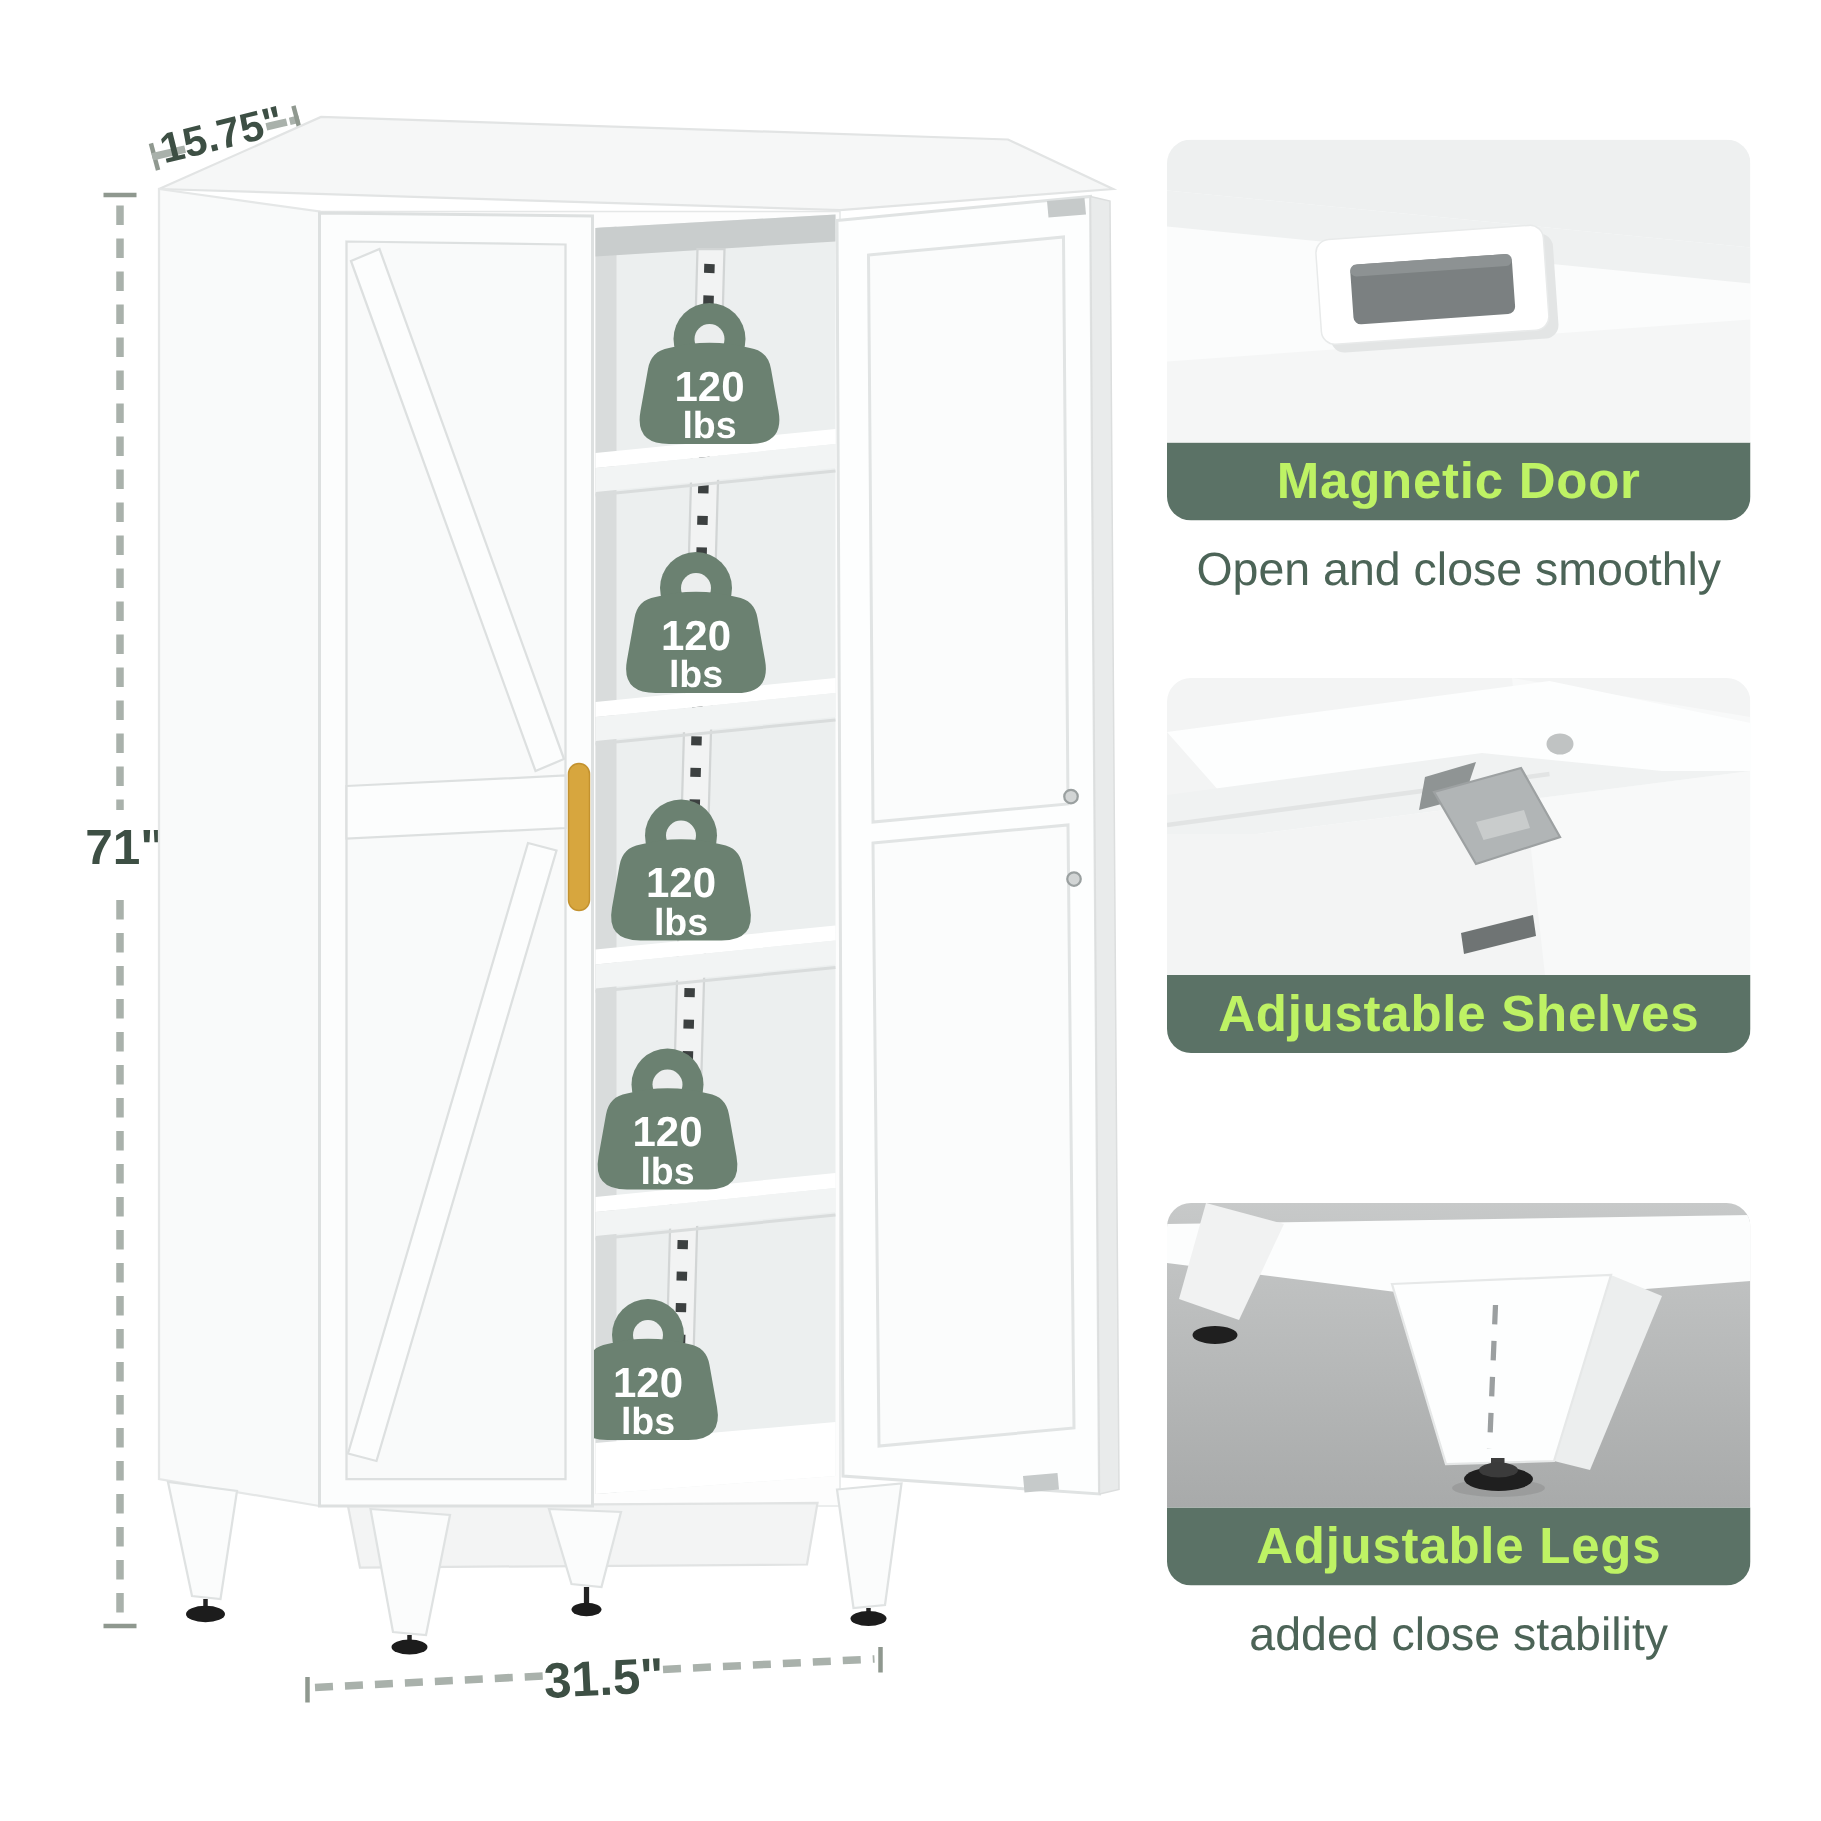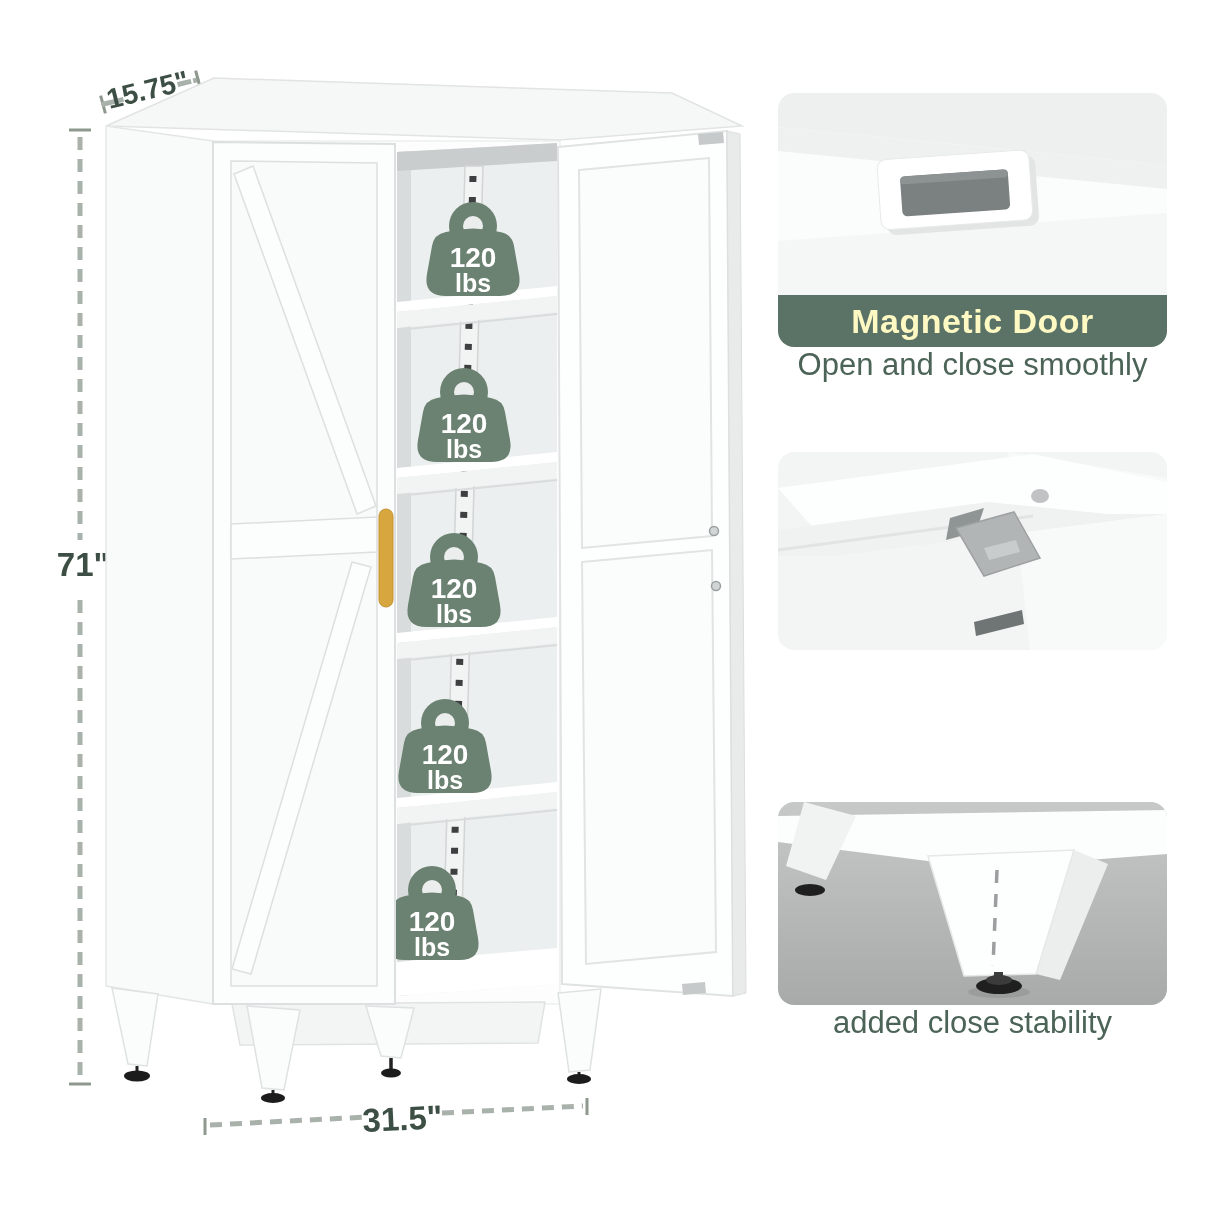--- a/index.html
+++ b/index.html
@@ -3,23 +3,23 @@
 <meta charset="utf-8">
 <style>
   html,body{margin:0;padding:0;background:#fff;}
   .canvas{position:relative;width:1214px;height:1214px;background:#ffffff;overflow:hidden;
           font-family:"Liberation Sans", sans-serif;}
   .cabinet-svg{position:absolute;left:0;top:0;}
   .features{position:absolute;left:778px;top:0;width:389px;height:1214px;}
   .feature{position:absolute;left:0;width:389px;}
   .feature-card{border-radius:16px;overflow:hidden;background:#fff;}
   .photo{display:block;}
-  .banner{background:#5b7266;color:#fef9c3;font-weight:700;font-size:34px;
+  .banner{background:#5b7266;color:#bef264;font-weight:700;font-size:34px;
           height:52px;display:flex;align-items:center;justify-content:center;letter-spacing:0.5px;}
-  .caption{text-align:center;color:#4c6457;font-size:31px;font-weight:400;}
+  .caption{margin-top:15px;text-align:center;color:#4c6457;font-size:31px;font-weight:400;}
   text{font-family:"Liberation Sans", sans-serif;}
 </style>
 </head>
 <body>
 
 <div class="canvas">
 
   <svg class="cabinet-svg" width="770" height="1214" viewBox="0 0 770 1214">
     <defs>
       <g id="kb-shape">
@@ -206,20 +206,23 @@
           <polygon points="0,78 210,50 330,62 389,62 60,104 0,104" fill="#f0f2f2"></polygon>
           <line x1="0" y1="98" x2="255" y2="64" stroke="#e2e4e4" stroke-width="3"></line>
           <ellipse cx="262" cy="44" rx="9" ry="7" fill="#c0c3c3"></ellipse>
           <g>
             <polygon points="172,66 206,56 198,80 168,88" fill="#8f9494"></polygon>
             <polygon points="178,76 236,60 262,106 206,124" fill="#b1b5b6" stroke="#9da1a2" stroke-width="1.5"></polygon>
             <polygon points="206,96 238,88 242,100 211,108" fill="#c9cccc"></polygon>
           </g>
           <polygon points="196,170 244,158 246,172 198,184" fill="#6f7474"></polygon>
         </svg>
+        <div class="banner">
+          <span>Adjustable Shelves</span>
+        </div>
       </div>
     </div>
 
     <div class="feature" style="top:802px">
       <div class="feature-card">
         <svg class="photo" width="389" height="203" viewBox="0 0 389 203" preserveAspectRatio="none">
           <defs>
             <linearGradient id="floorGrad" x1="0" y1="0" x2="0" y2="1">
               <stop offset="0" stop-color="#c7c9c9"></stop>
               <stop offset="1" stop-color="#a8aaaa"></stop>
@@ -234,18 +237,21 @@
           <g>
             <polygon points="296,48 330,62 282,178 258,172" fill="#eceeee"></polygon>
             <polygon points="150,54 296,48 258,172 186,174" fill="#fdfefe" stroke="#e6e8e8" stroke-width="1.5"></polygon>
             <line x1="219" y1="68" x2="215" y2="164" stroke="#9b9fa0" stroke-width="3.5" stroke-dasharray="13 11"></line>
             <ellipse cx="221" cy="190" rx="31" ry="6" fill="#8e9090" opacity="0.55"></ellipse>
             <rect x="216" y="170" width="9" height="8" fill="#3d3d3d"></rect>
             <ellipse cx="221" cy="184" rx="23" ry="8" fill="#1f1f1f"></ellipse>
             <ellipse cx="221" cy="178" rx="13" ry="5" fill="#3b3b3b"></ellipse>
           </g>
         </svg>
+        <div class="banner">
+          <span>Adjustable Legs</span>
+        </div>
       </div>
       <div class="caption">added close stability</div>
     </div>
 
   </div>
 </div>
 
 </body></html>

